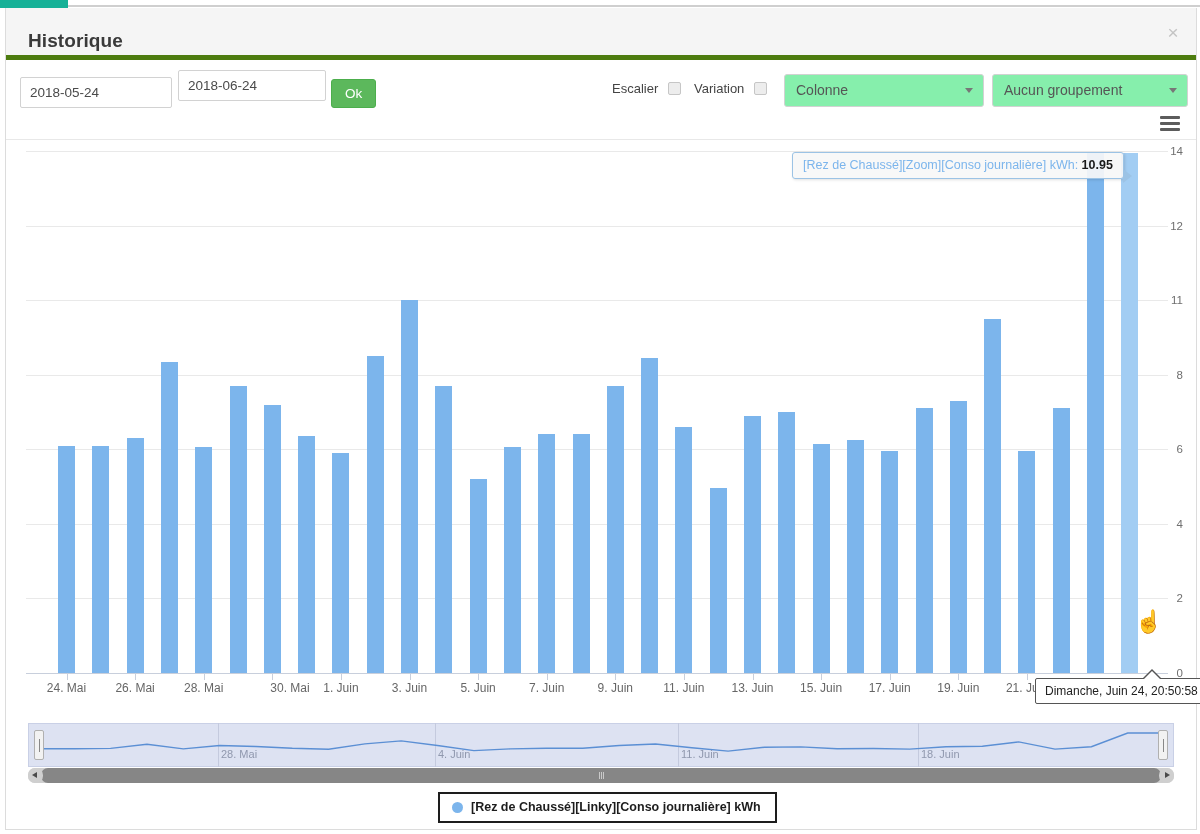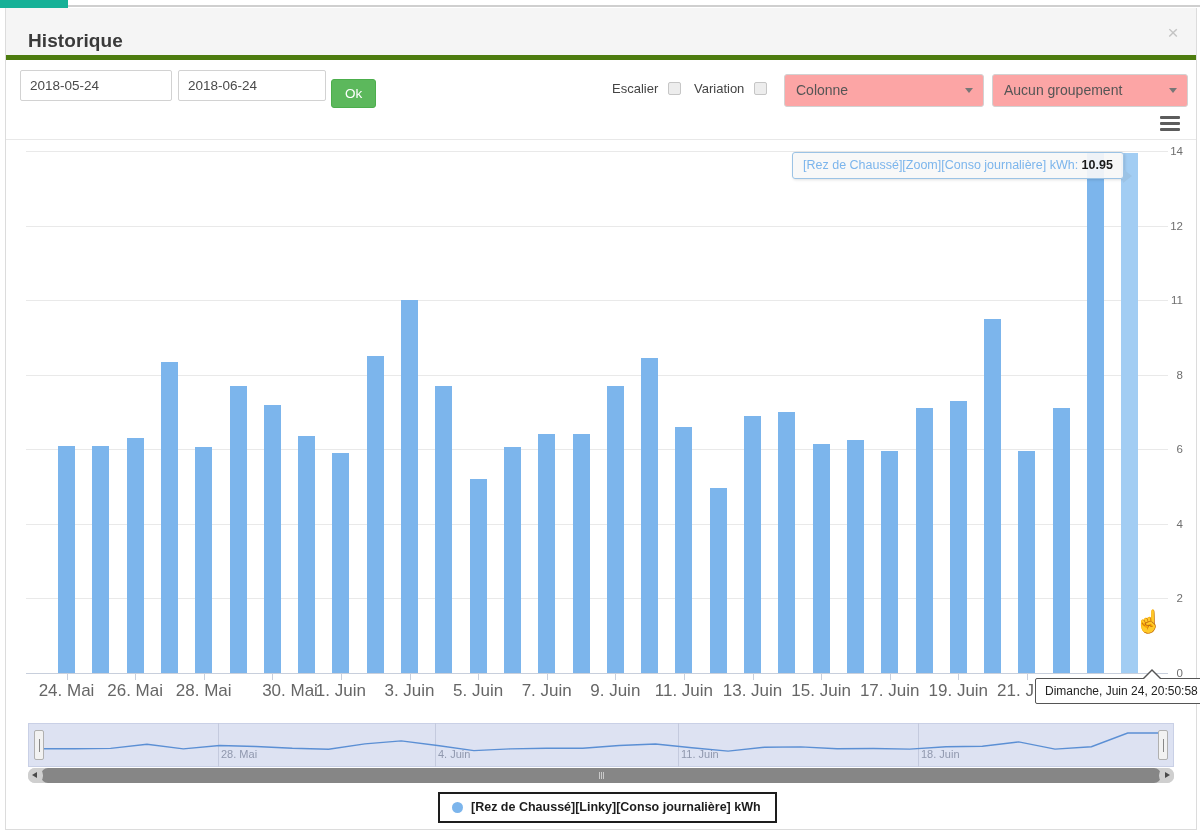--- a/index.html
+++ b/index.html
@@ -53,21 +53,21 @@
   }
 
   
   .date-input {
     position: absolute; top: 62px; height: 31px;
     border: 1px solid #d2d2d2; border-radius: 2px;
     background: #fff; color: #4a4a4a; font-size: 13.5px;
     padding: 0 9px;
     font-family: "Liberation Sans", sans-serif;
   }
-  #date-start { left: 14px; width: 152px; }
+  #date-start { left: 14px; width: 152px; margin-top: 7px; }
   #date-end   { left: 172px; width: 148px; }
   #ok-button {
     position: absolute; left: 325px; top: 71px;
     height: 29px; padding: 0 13px;
     background: #5cb85c; border: 1px solid #4cae4c; border-radius: 3px;
     color: #fff; font-size: 13.5px; cursor: pointer;
     font-family: "Liberation Sans", sans-serif;
   }
 
   
@@ -78,21 +78,21 @@
   .chk-box {
     display: inline-block; vertical-align: middle;
     width: 13px; height: 13px; margin-left: 6px;
     border: 1px solid #c6c6c6; background: #ededed; border-radius: 2px;
     cursor: pointer;
   }
 
   
   .sel {
     position: absolute; top: 66px; height: 33px;
-    border: 1px solid #d2d2d2; border-radius: 3px; background: #fca5a5;
+    border: 1px solid #d2d2d2; border-radius: 3px; background: #86efac;
     color: #555; font-size: 14px;
     padding-left: 11px; line-height: 31px;
     cursor: pointer;
   }
   #sel-type { left: 778px; width: 200px; }
   #sel-group { left: 986px; width: 196px; }
   .caret {
     position: absolute; right: 10px; top: 13px;
     width: 0; height: 0;
     border-left: 4.5px solid transparent;
@@ -150,21 +150,21 @@
   .bar.hl { background: #a2cdf3; }
   #xaxis-line {
     position: absolute; left: 20px; top: 533px; width: 1142px; height: 1px;
     background: #c8cfdc;
   }
   .xtick {
     position: absolute; top: 534px; width: 1px; height: 6px; background: #c8cfdc;
   }
   .xlabel {
     position: absolute; top: 541px;
-    font-size: 17px; color: #666; white-space: nowrap;
+    font-size: 12px; color: #666; white-space: nowrap;
     transform: translateX(-50%);
   }
 
   
   #tooltip-top {
     position: absolute; left: 786px; top: 144px;
     background: rgba(247,247,247,.92);
     border: 1px solid #9cc3e5; border-radius: 3px;
     padding: 5px 10px 6px 10px;
     font-size: 12.5px; color: #7cb5ec;

